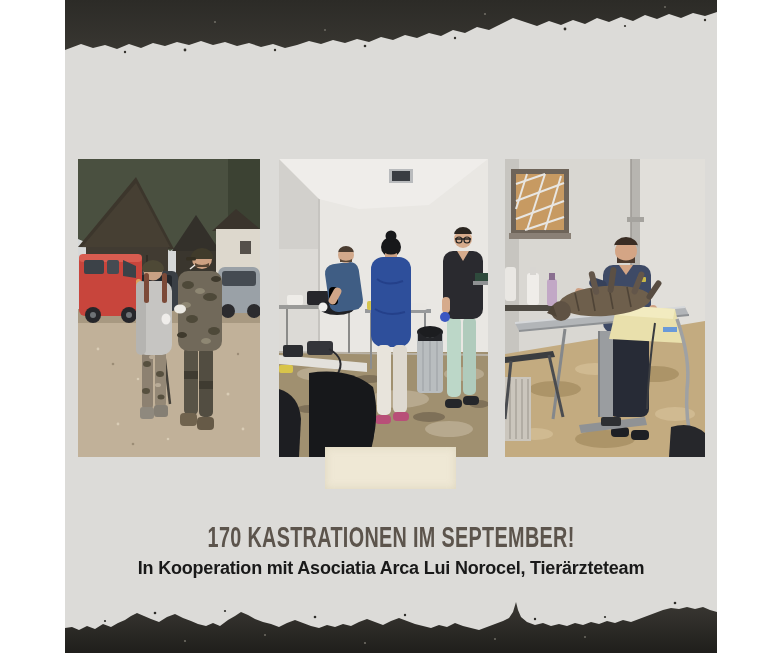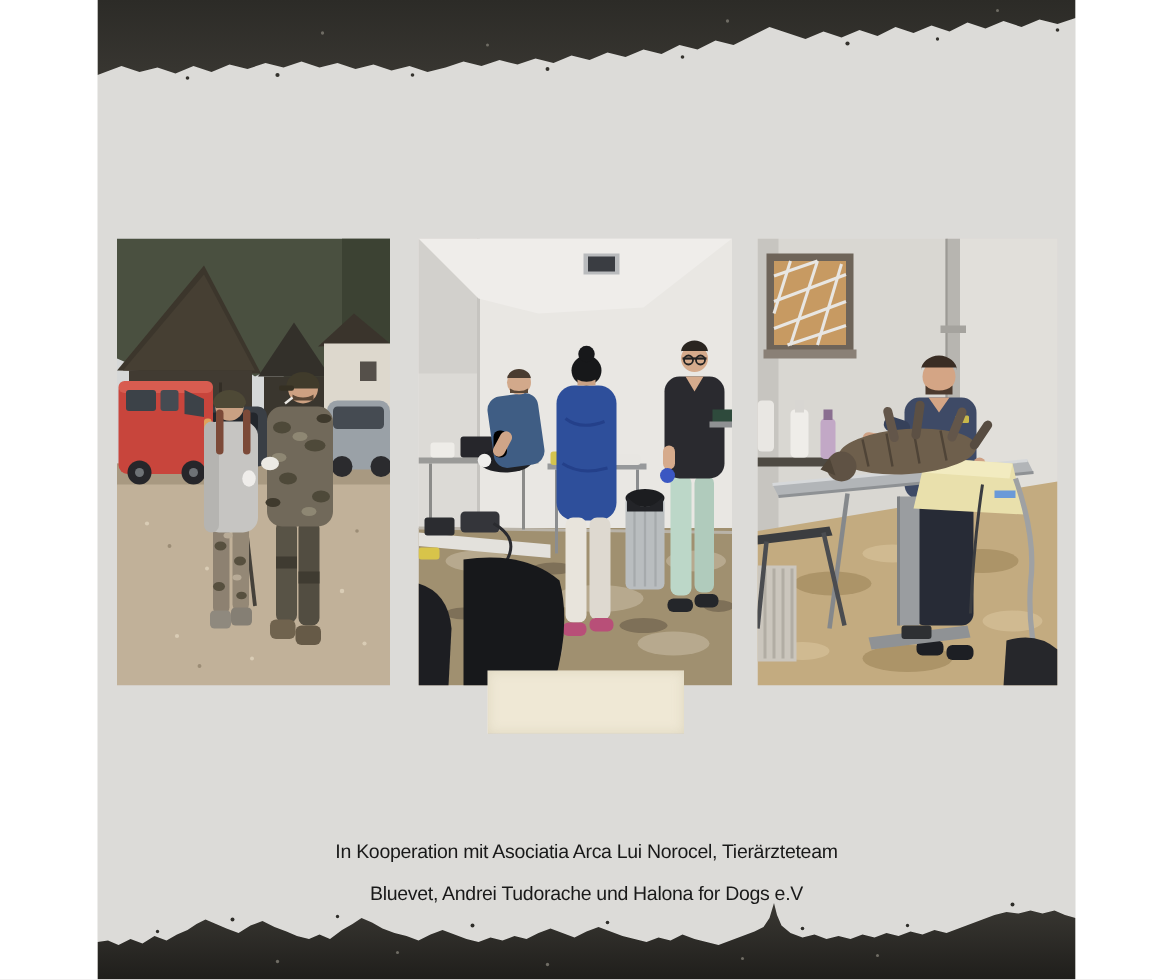--- a/index.html
+++ b/index.html
@@ -22,21 +22,21 @@
   .photo{position:absolute;top:0;height:298px;display:block;}
   .photo.p1{left:13px;width:182px;}
   .photo.p2{left:214px;width:209px;}
   .photo.p3{left:440px;width:200px;}
   .cream-note{position:absolute;left:260px;top:447px;width:131px;height:42px;background:var(--note_cream);
     box-shadow:inset 0 0 8px rgba(190,180,150,0.35);}
   .headline{position:absolute;left:0;top:520px;width:652px;text-align:center;}
   .headline .headline-text{color:var(--headline_brown);font-weight:700;font-size:30px;letter-spacing:0.5px;
     white-space:nowrap;display:inline-block;transform:scaleX(0.66);transform-origin:center;}
   .coop{position:absolute;left:0;top:554px;width:652px;text-align:center;color:var(--body_text);
-    font-weight:400;font-size:13px;line-height:28px;letter-spacing:-0.2px;}
+    font-weight:700;font-size:18px;line-height:28px;letter-spacing:-0.2px;}
   .coop .line{white-space:nowrap;}
 </style>
 </head>
 <body>
 
 <div class="poster">
   <div class="panel">
 
 
     <div class="photos">
@@ -353,24 +353,26 @@
           <line x1="44" y1="196" x2="58" y2="258" stroke="#4a4c50" stroke-width="3"></line>
         </g>
         <path d="M172,160 q14,40 10,70 q-2,30 6,58" stroke="#9fa1a3" stroke-width="3.5" fill="none"></path>
         <path d="M150,164 q-6,40 -8,86" stroke="#3a3c40" stroke-width="2" fill="none"></path>
         <path d="M166,268 q20,-6 34,6 L200,298 L164,298 Z" fill="#26272b"></path>
       </svg>
     </div>
 
     <div class="cream-note"></div>
 
+    <div class="headline">
+      <span class="headline-text">170 KASTRATIONEN IM SEPTEMBER!</span>
+    </div>
 
     <div class="coop">
       <div class="line">In Kooperation mit Asociatia Arca Lui Norocel, Tierärzteteam</div>
-      <div class="line">Bluevet, Andrei Tudorache und Halona for Dogs e.V</div>
     </div>
 
     <svg class="torn top" viewBox="0 0 652 60" preserveAspectRatio="none">
       <defs>
         <linearGradient id="bandTop" x1="0" y1="0" x2="0" y2="1">
           <stop offset="0" stop-color="#2c2b27"></stop>
             <stop offset="1" stop-color="#383631"></stop>
         </linearGradient>
       </defs>
       <polygon fill="url(#bandTop)" points="0,0 652,0 652,12 640,16 628,13 616,18 604,14 592,19 580,15 568,21 556,17 544,22 532,18 520,24 508,20 496,25 484,21 472,26 460,22 448,18 436,24 424,30 412,27 400,33 388,30 376,36 364,33 352,38 340,35 328,40 316,37 304,42 292,39 280,43 268,40 256,44 244,41 232,45 220,48 208,44 196,47 184,43 172,46 160,42 148,45 136,41 124,45 112,42 100,46 88,43 76,48 64,44 52,49 40,45 28,48 16,44 8,47 0,50"></polygon>

